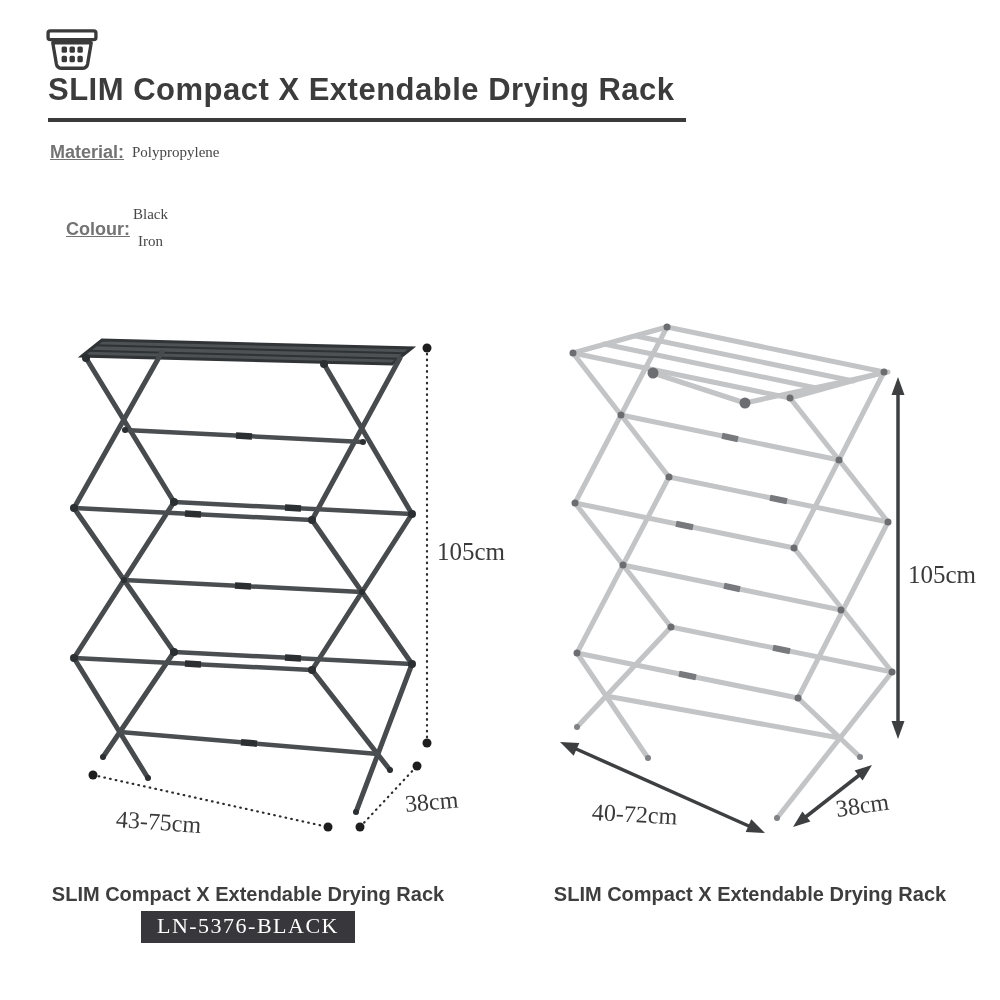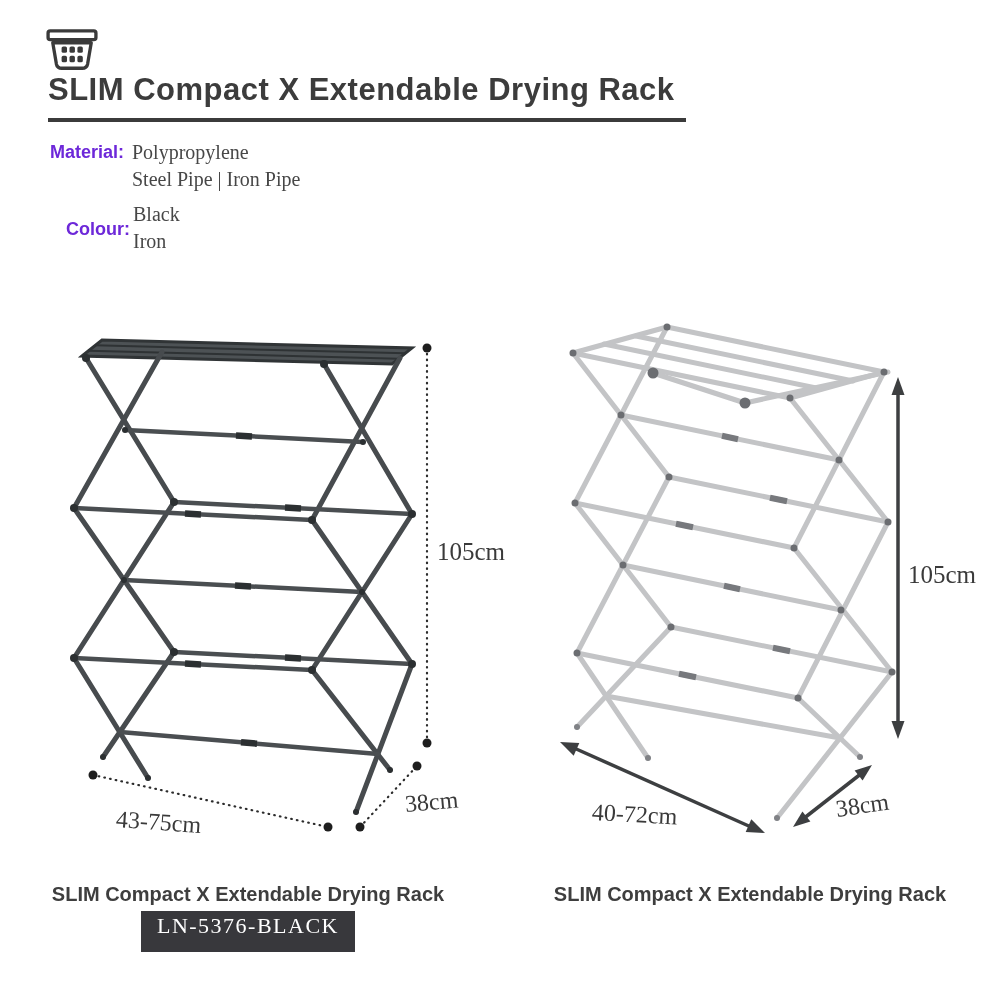--- a/index.html
+++ b/index.html
@@ -4,42 +4,42 @@
 <style>
   html,body{margin:0;padding:0;background:#ffffff;}
   .canvas{position:relative;width:1000px;height:1000px;background:#ffffff;overflow:hidden;
           font-family:"Liberation Sans",sans-serif;color:#3b3b3b;}
   .abs{position:absolute;}
   .serif{font-family:"Liberation Serif",serif;}
   
   .title{left:48px;top:72px;font-size:31px;font-weight:bold;letter-spacing:.5px;color:#3c3c3c;white-space:nowrap;}
   .title-rule{left:48px;top:118px;width:638px;height:4px;background:#3b3b3b;}
   
-  .spec-label{font-size:18px;font-weight:bold;color:#6d28d9;}
-  .spec-value{font-size:20px;line-height:27px;color:#474747;}
+  .spec-label{font-size:18px;font-weight:bold;color:#737373;text-decoration:underline;}
+  .spec-value{font-size:15px;line-height:27px;color:#474747;text-align:center;}
   .lbl-material{left:50px;top:142px;}
   .val-material{left:132px;top:139px;}
   .lbl-colour{left:66px;top:219px;}
   .val-colour{left:133px;top:201px;}
   
   .dim{font-size:24px;color:#3a3a3a;white-space:nowrap;}
   .dim-h-black{left:437px;top:538px;font-size:25px;}
   .dim-w-black{left:116px;top:806px;transform:rotate(4deg);transform-origin:left center;}
   .dim-d-black{left:405px;top:791px;transform:rotate(-5deg);transform-origin:left center;}
   .dim-h-grey{left:908px;top:561px;font-size:25px;}
   .dim-w-grey{left:592px;top:799px;transform:rotate(3deg);transform-origin:left center;}
   .dim-d-grey{left:836px;top:796px;transform:rotate(-8deg);transform-origin:left center;}
   
   .caption-box{top:882px;width:420px;text-align:center;}
   .caption-box.left{left:38px;}
   .caption-box.right{left:540px;}
   .caption-text{font-size:20px;font-weight:bold;color:#3e3e3e;line-height:25px;}
   .sku-badge{display:inline-block;margin-top:4px;background:#38383c;color:#ffffff;
              font-family:"Liberation Serif",serif;font-size:22px;letter-spacing:1.5px;
-             padding:2px 16px 13px 16px;}
+             padding:2px 16px 4px 16px;}
   svg{display:block;}
 </style>
 </head>
 <body>
 
 <div class="canvas">
 
   <svg class="abs" style="left:46px;top:28px;" width="52" height="42" viewBox="0 0 50 40">
     <rect x="2" y="2.5" width="46" height="8.5" rx="2" fill="none" stroke="#3a3a3a" stroke-width="3.2"></rect>
     <path d="M6.5,14 L43.5,14 L40,34.5 Q39.2,38.5 34.8,38.5 L15.2,38.5 Q10.8,38.5 10,34.5 Z" fill="none" stroke="#3a3a3a" stroke-width="3.2" stroke-linejoin="round"></path>
@@ -52,21 +52,20 @@
       <rect x="30.2" y="26.6" width="5.2" height="6.2" rx="1.6"></rect>
     </g>
   </svg>
 
   <div class="abs title">SLIM Compact X Extendable Drying Rack</div>
   <div class="abs title-rule"></div>
 
   <div class="abs spec-label lbl-material">Material:</div>
   <div class="abs serif spec-value val-material">
     <div>Polypropylene</div>
-    <div>Steel Pipe | Iron Pipe</div>
   </div>
   <div class="abs spec-label lbl-colour">Colour:</div>
   <div class="abs serif spec-value val-colour">
     <div>Black</div>
     <div>Iron</div>
   </div>
 
   <svg class="abs" style="left:60px;top:330px;" width="400" height="505" viewBox="0 0 400 505">
 
     <g>

